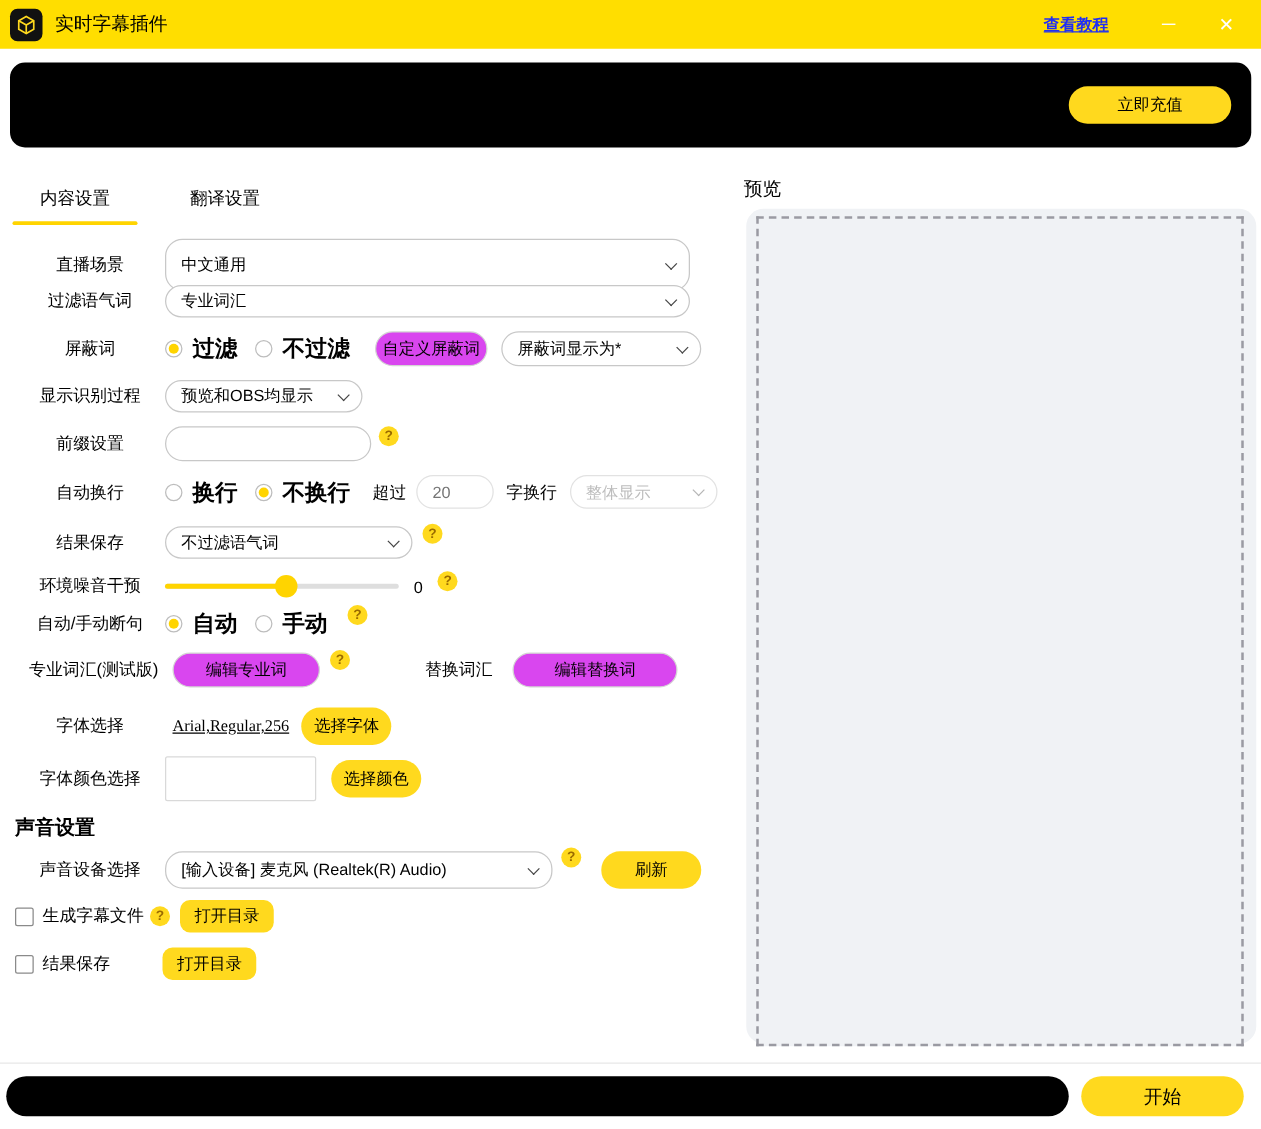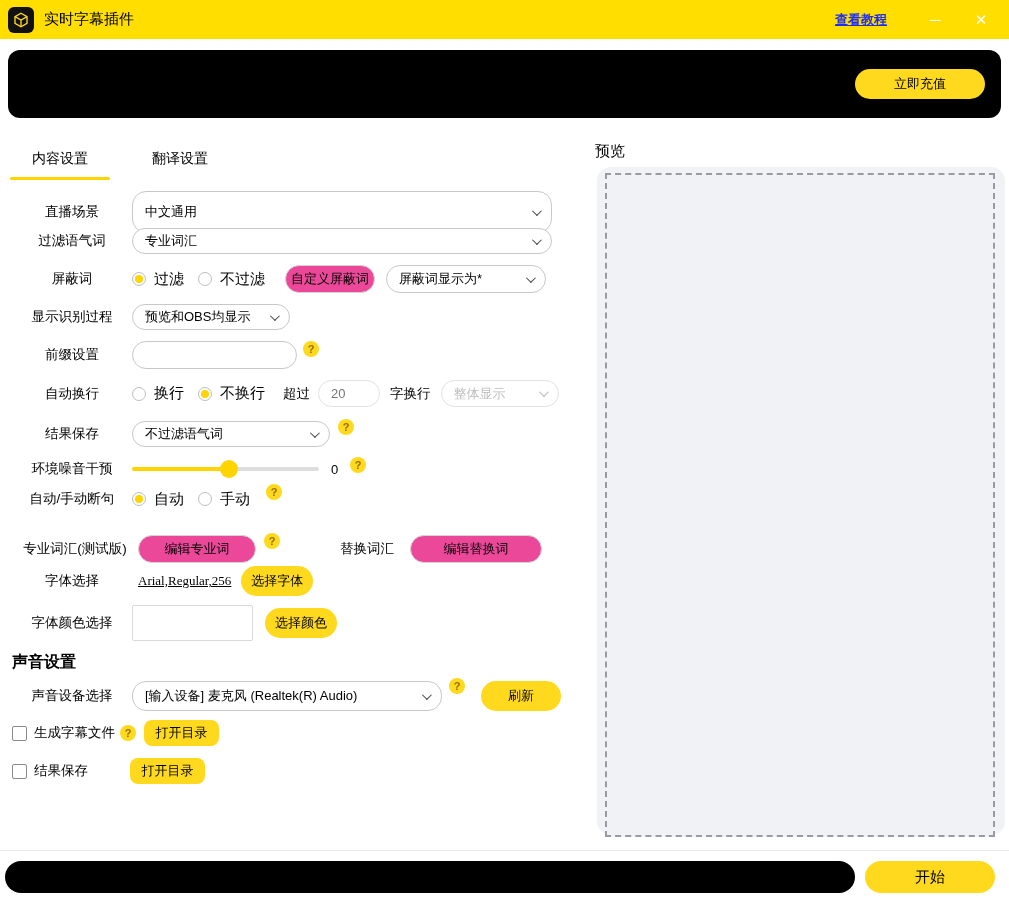--- a/index.html
+++ b/index.html
@@ -34,28 +34,28 @@
   .tab.active::after { content:""; position:absolute; left:10px; right:10px; bottom:0;
     height:3px; border-radius:2px; }
 
   
   .row { position:absolute; left:12px; display:flex; align-items:center; }
   .lbl { width:120px; flex-shrink:0; font-size:13.5px; color:#000;text-align:center; }
   .sel { background:#fff; border:1px solid #c8c8c8; border-radius:14px; display:flex;
     align-items:center; justify-content:space-between; padding:0 12px; font-size:13px; color:#000; cursor:pointer; }
   .chev { width:7px; height:7px; border-right:1.6px solid #444; border-bottom:1.6px solid #444;
     transform:rotate(45deg) translateY(-2px); flex-shrink:0; margin-left:8px; }
-  .pillbtn { background:#ec4899; border:1px solid #d4d4d4; border-radius:15px; font-size:13px;
+  .pillbtn { background:#d946ef; border:1px solid #d4d4d4; border-radius:15px; font-size:13px;
     font-weight:500; color:#000; display:flex; align-items:center; justify-content:center; cursor:pointer; }
   .ybtn { border:none; border-radius:16px; font-size:13px; font-weight:500; color:#000;
     display:flex; align-items:center; justify-content:center; cursor:pointer; }
   .radio { width:14px; height:14px; border:1px solid #bdbdbd; border-radius:50%; background:#fff;
     display:flex; align-items:center; justify-content:center; flex-shrink:0; cursor:pointer; }
   .radio.checked::after { content:""; width:8px; height:8px; border-radius:50%; background:#ffd400; }
-  .rlabel { font-size:15px; margin:0 14px 0 8px; }
+  .rlabel { font-size:18px; margin:0 14px 0 8px;font-weight:bold; }
   .help { width:16px; height:16px; border-radius:50%; background:#ffd91e; color:#9a6b00;
     font-size:11px; font-weight:bold; display:flex; align-items:center; justify-content:center; flex-shrink:0; }
   .inp { border:1px solid #c8c8c8; border-radius:14px; background:#fff; }
   .chk { width:15px; height:15px; border:1.5px solid #8a8a8a; border-radius:2px; background:#fff;
     flex-shrink:0; cursor:pointer; }
   .section-h { position:absolute; left:12px; font-size:16px; font-weight:bold; color:#000; }
   .ghost { color:#bdbdbd; }
 
   
   .slider { position:relative; width:187px; height:16px; }
@@ -192,21 +192,21 @@
 
   <div class="row" style="top:484px">
     <div class="lbl">自动/手动断句</div>
     <span class="radio checked"></span>
     <span class="rlabel">自动</span>
     <span class="radio"></span>
     <span class="rlabel">手动</span>
     <span class="help" style="margin-left:2px;margin-bottom:14px">?</span>
   </div>
 
-  <div class="row" style="top:533px">
+  <div class="row" style="top:520px">
     <div class="lbl" style="width:126px">专业词汇(测试版)</div>
     <button class="pillbtn" style="width:118px;height:28px">编辑专业词</button>
     <span class="help" style="margin-left:8px;margin-bottom:16px">?</span>
     <span style="font-size:13.5px;margin-left:60px">替换词汇</span>
     <button class="pillbtn" style="width:132px;height:28px;margin-left:16px">编辑替换词</button>
   </div>
 
   <div class="row" style="top:566px">
     <div class="lbl">字体选择</div>
     <a class="underlink" style="margin-left:6px">Arial,Regular,256</a>

